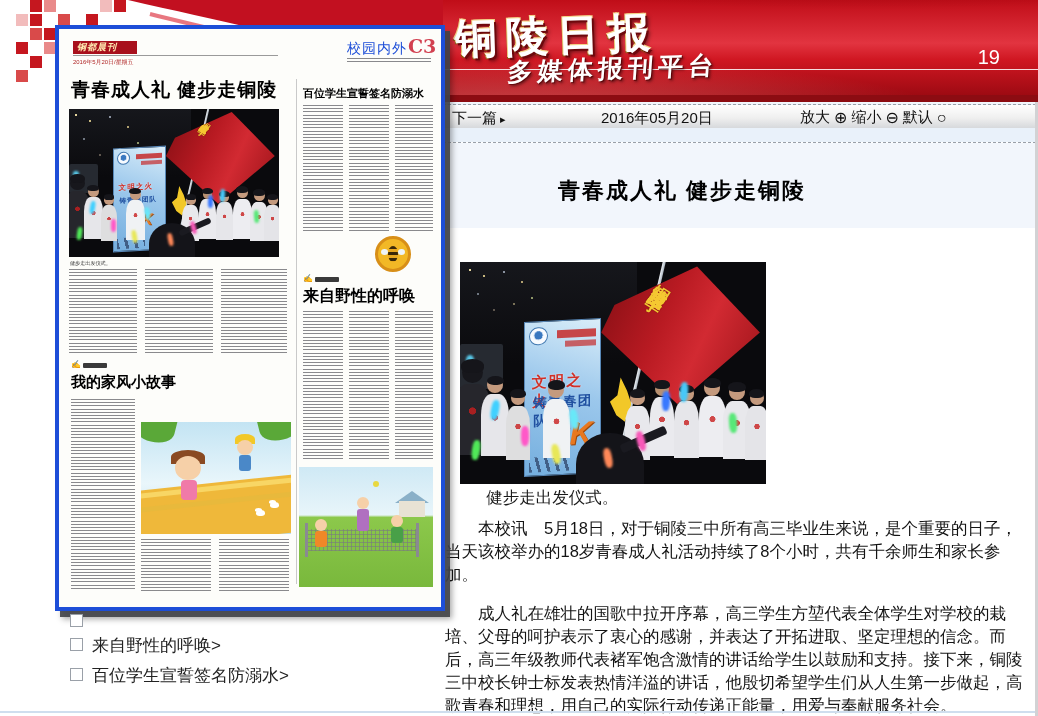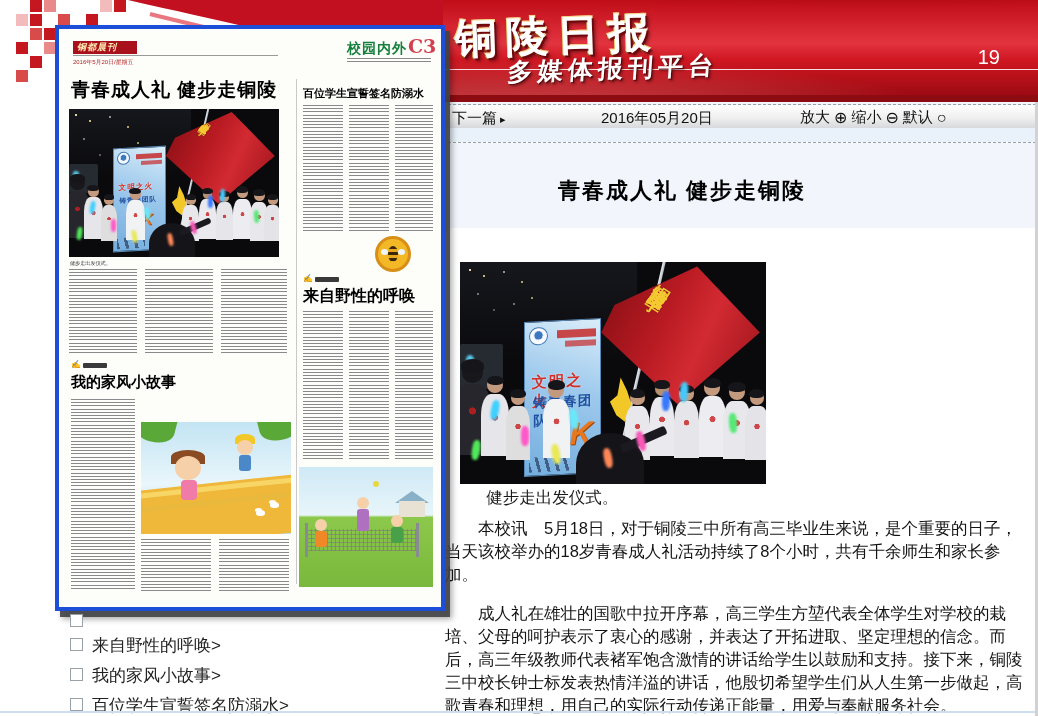--- a/index.html
+++ b/index.html
@@ -43,21 +43,21 @@
   .bottom-line{position:absolute;left:0;right:0;top:711px;height:2px;background:#cfdeee;z-index:40;}
   .right-edge{position:absolute;right:0;top:102px;bottom:0;width:3px;background:#d2d2d4;z-index:45;}
 
   
   .np{position:absolute;left:55px;top:25px;width:382px;height:578px;background:#fdfdfa;
       border:4px solid #1d4ed8;box-shadow:5px 6px 0 rgba(66,68,72,.9),7px 8px 6px rgba(0,0,0,.35);z-index:5;}
   .np-mast-box{position:absolute;left:14px;top:12px;width:60px;height:13px;background:#a8101c;
       color:#ffe9b0;font-size:9px;font-weight:bold;line-height:13px;padding-left:4px;letter-spacing:1px;font-style:italic;}
   .np-mast-rule{position:absolute;left:14px;top:26px;width:205px;height:1px;background:#9a9a9a;}
   .np-mast-date{position:absolute;left:14px;top:29px;font-size:7px;color:#b02424;transform:scale(.85);transform-origin:left top;white-space:nowrap;}
-  .np-section{position:absolute;left:288px;top:11px;font-size:14px;font-weight:bold;color:#15803d;letter-spacing:1px;}
+  .np-section{position:absolute;left:288px;top:11px;font-size:14px;font-weight:normal;color:#1d4ed8;letter-spacing:1px;}
   .np-code{position:absolute;left:349px;top:6px;font-size:19px;font-weight:bold;color:#d24050;font-family:"DejaVu Serif",serif;}
   .np-section-sub{position:absolute;left:288px;top:29px;width:84px;height:4px;}
   .stripes{background-image:repeating-linear-gradient(180deg,rgba(88,88,94,.7) 0 1px,transparent 1px 3.2px);}
   .np-headline{position:absolute;left:12px;top:48px;width:226px;font-size:19px;font-weight:bold;color:#000;letter-spacing:1px;cursor:pointer;}
   .np-vdiv{position:absolute;left:237px;top:50px;width:1px;height:505px;background:#c9c9c9;}
   .np-headline2{position:absolute;left:244px;top:57px;width:132px;font-size:11px;font-weight:bold;color:#000;cursor:pointer;}
   .np-photo{position:absolute;left:10px;top:80px;width:210px;height:148px;font-size:5px;}
   .np-caption{position:absolute;left:11px;top:231px;font-size:6px;color:#333;transform:scale(.85);transform-origin:left top;white-space:nowrap;}
   .np-sec-icon{position:absolute;font-size:8px;color:#222;}
   .np-sec-bar{position:absolute;width:24px;height:5px;background:#3a3a3a;border-radius:1px;}
@@ -420,23 +420,19 @@
   <div class="list">
     <div class="list-item">
         <span class="sq"></span>
       </div>
     <div class="list-item">
         <span class="sq"></span>
         <span>来自野性的呼唤&gt;</span>
       </div>
     <div class="list-item">
         <span class="sq"></span>
-        <span>我的家风小故事&gt;</span>
-      </div>
-    <div class="list-item">
-        <span class="sq"></span>
         <span>百位学生宣誓签名防溺水&gt;</span>
       </div>
   </div>
 
   <div class="bottom-line"></div>
   <div class="right-edge"></div>
 </div>
 
 </body></html>

